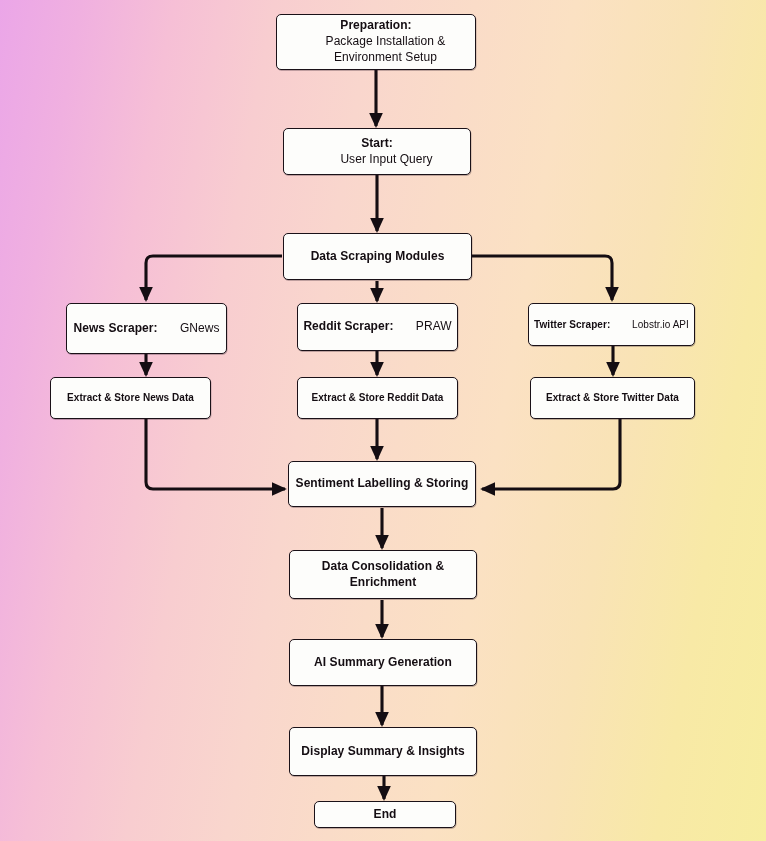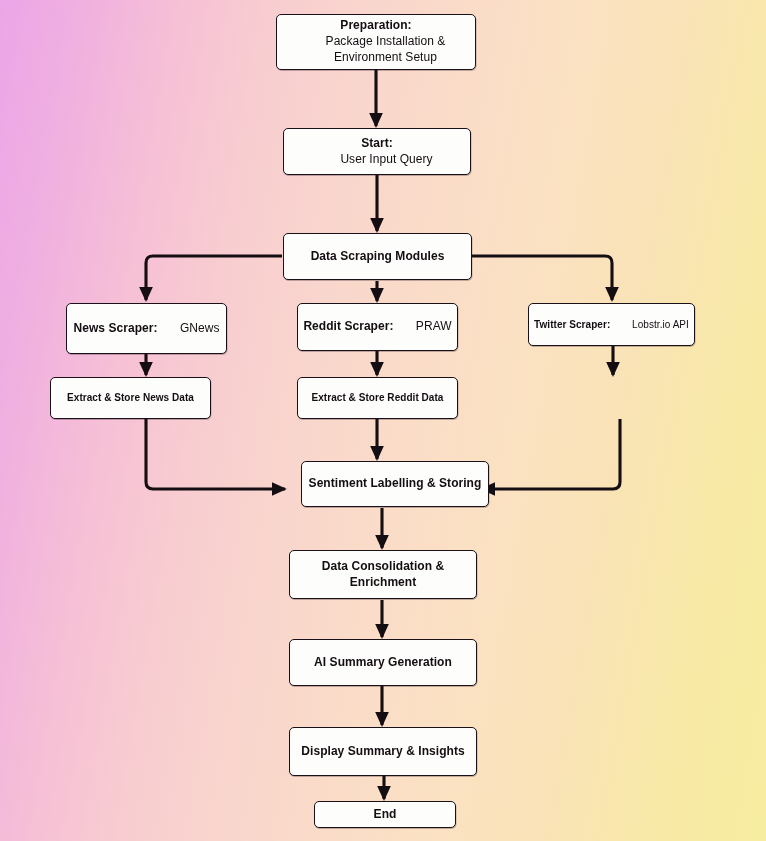--- a/index.html
+++ b/index.html
@@ -143,22 +143,25 @@
   </div>
 
   <div class="node bold-all tight" style="left:50px; top:377px; width:161px; height:42px;justify-content:center;">
     <span class="txt">Extract &amp; Store News Data</span>
   </div>
 
   <div class="node bold-all tight" style="left:297px; top:377px; width:161px; height:42px;">
     <span class="txt">Extract &amp; Store Reddit Data</span>
   </div>
 
+  <div class="node bold-all tight" style="left:530px; top:377px; width:165px; height:42px;">
+    <span class="txt">Extract &amp; Store Twitter Data</span>
+  </div>
 
-  <div class="node bold-all" style="left:288px; top:461px; width:188px; height:46px;margin-left:13px;">
+  <div class="node bold-all" style="left:288px; top:461px; width:188px; height:46px;">
     <span class="txt">Sentiment Labelling &amp; Storing</span>
   </div>
 
   <div class="node bold-all" style="left:289px; top:550px; width:188px; height:49px;">
     <span class="txt">
       <span>Data Consolidation &amp;</span><br>
       <span>Enrichment</span>
     </span>
   </div>
 

